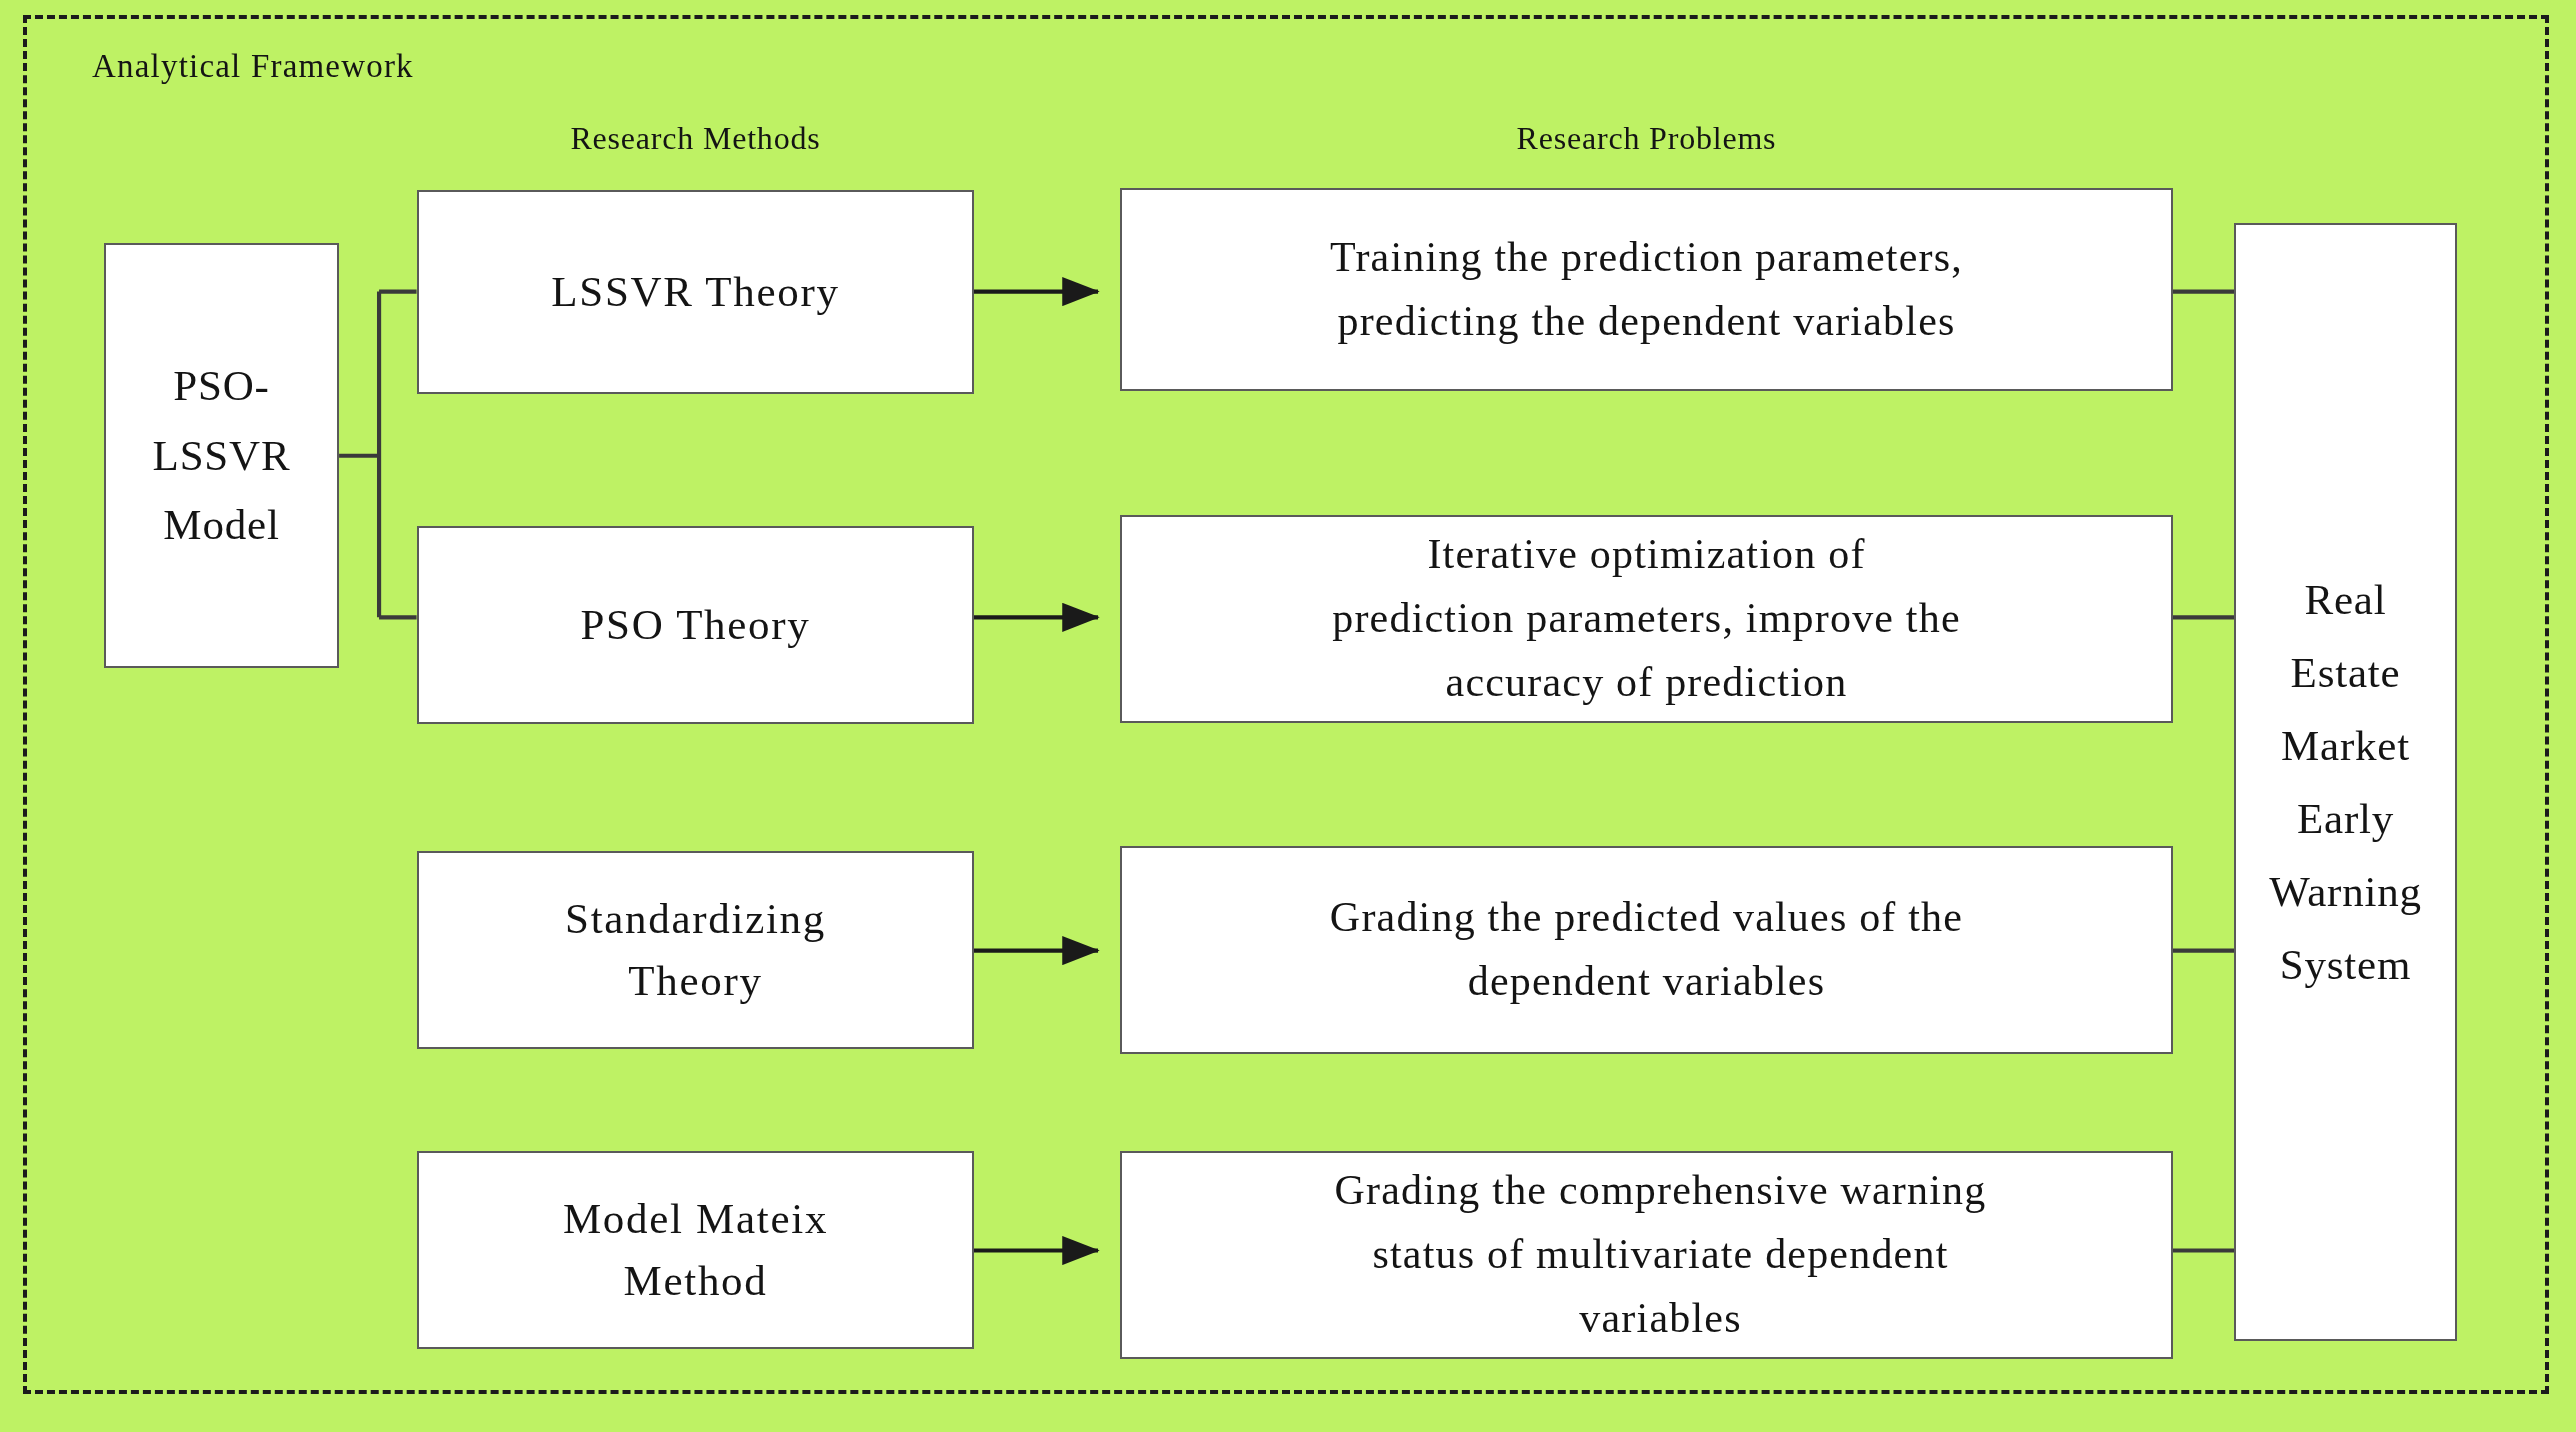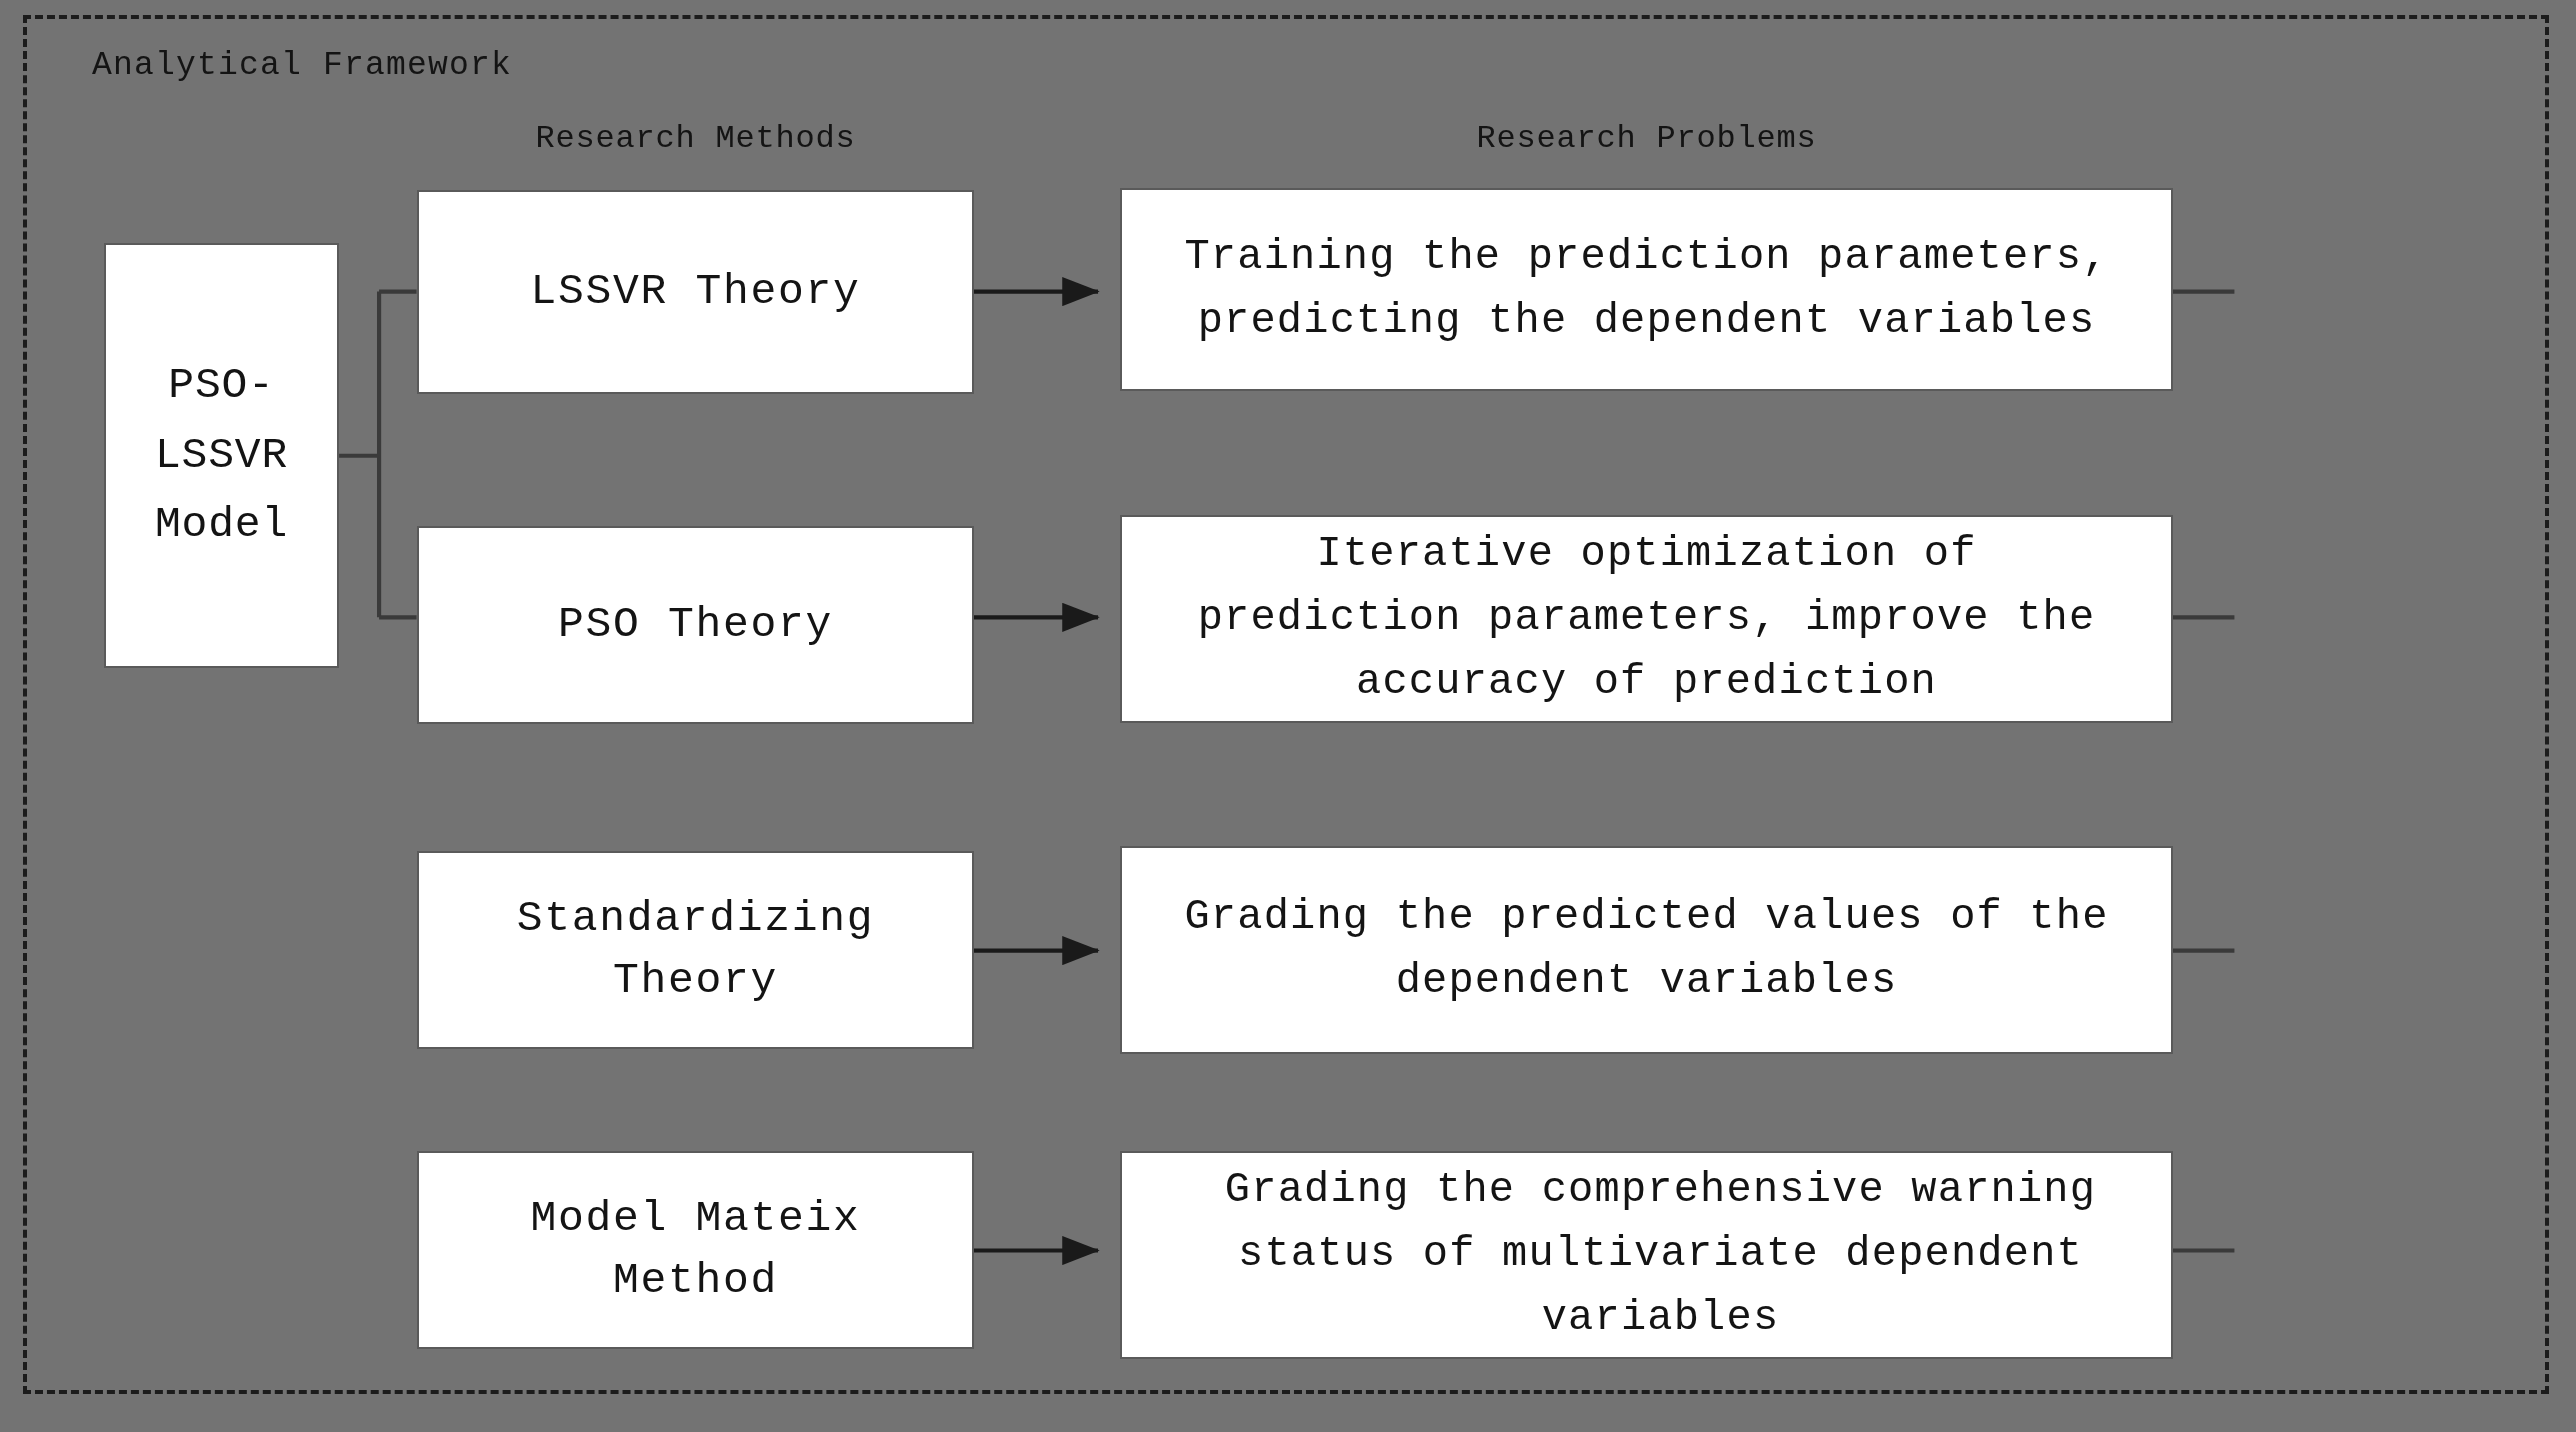--- a/index.html
+++ b/index.html
@@ -5,22 +5,22 @@
 <style>
   html, body {
     margin: 0;
     padding: 0;
     background: #ffffff;
   }
   #canvas {
     position: relative;
     width: 2576px;
     height: 1433px;
-    background: #737373;
-    font-family: Liberation Mono, monospace;
+    background: #bef264;
+    font-family: Liberation Serif, serif;
     color: #141414;
     overflow: hidden;
   }
 
   
   .framework-border {
     position: absolute;
     left: 23px;
     top: 15px;
     width: 2526px;
@@ -207,15 +207,23 @@
   <div class="node node-problem node-problem-3">
     <span class="node-text">Grading the predicted values of the
 dependent variables</span>
   </div>
   <div class="node node-problem node-problem-4">
     <span class="node-text">Grading the comprehensive warning
 status of multivariate dependent
 variables</span>
   </div>
 
+  <div class="node node-system">
+    <span class="node-text">Real
+Estate
+Market
+Early
+Warning
+System</span>
+  </div>
 
 </div>
 
 
 </body></html>

